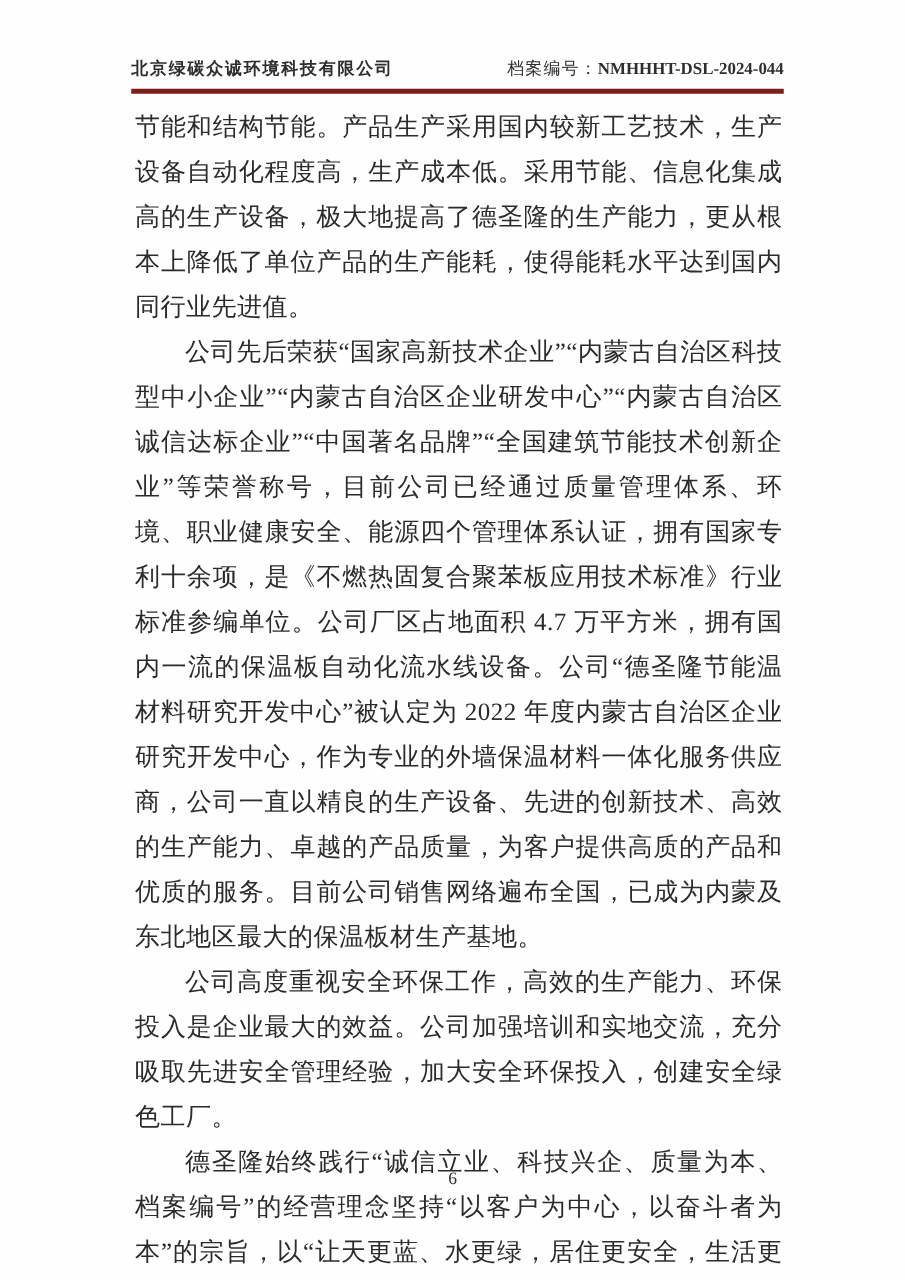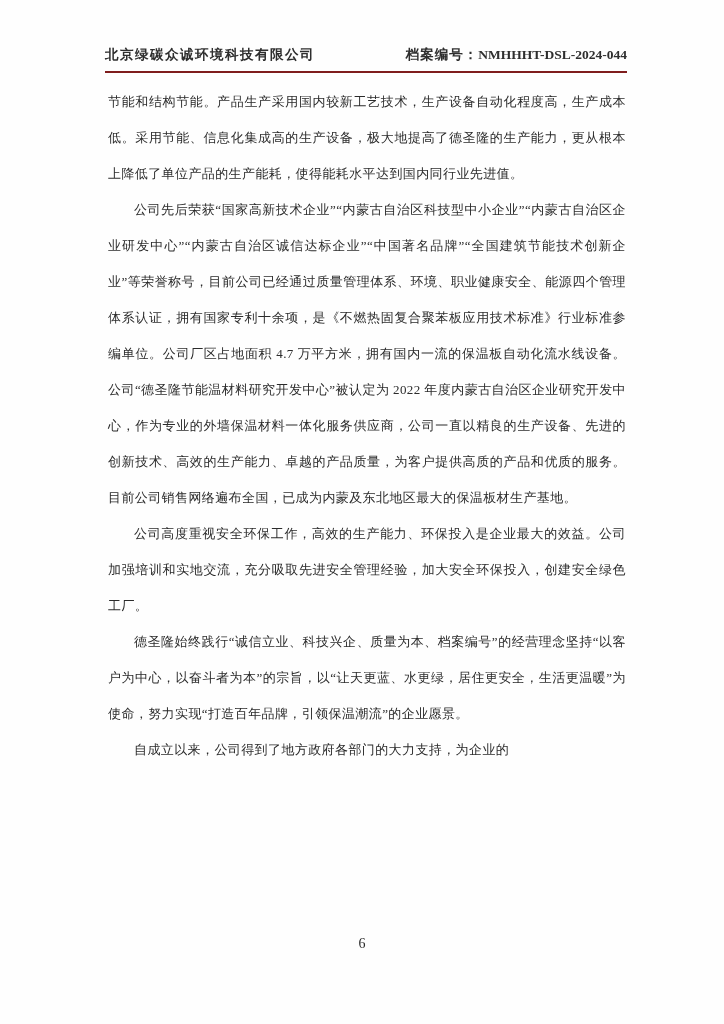--- a/index.html
+++ b/index.html
@@ -15,50 +15,50 @@
   }
   .header {
     position: absolute;
     left: 105px;
     top: 46px;
     width: 522px;
     display: flex;
     justify-content: space-between;
     align-items: flex-end;
     padding-bottom: 7px;
-    border-bottom: 2px solid #7f1d1d;
+    border-bottom: 4px solid #7f1d1d;
   }
   .header .company {
     font-size: 13.5px;
     font-weight: bold;
     color: #2e2e2e;
     letter-spacing: 1.5px;
   }
   .header .archive {
     font-size: 13.5px;
     color: #2e2e2e;
   }
   .header .archive-label {
-    font-weight: bold;
+    font-weight: normal;
     letter-spacing: 1px;
     margin-left: 20px;
   }
   .header .archive-number {
     font-weight: bold;
     font-family: "Liberation Serif", "DejaVu Serif", serif;
   }
   .content {
     position: absolute;
     left: 108px;
     top: 84px;
     width: 518px;
     color: #2b2b2b;
   }
   .content p {
-    font-size: 13px;
+    font-size: 20px;
     line-height: 36px;
     text-align: justify;
     letter-spacing: 0.4px;
     color: #2b2b2b;
   }
   .content p.indent { text-indent: 2em; }
   .page-number {
     position: absolute;
     top: 936px;
     left: 0;

